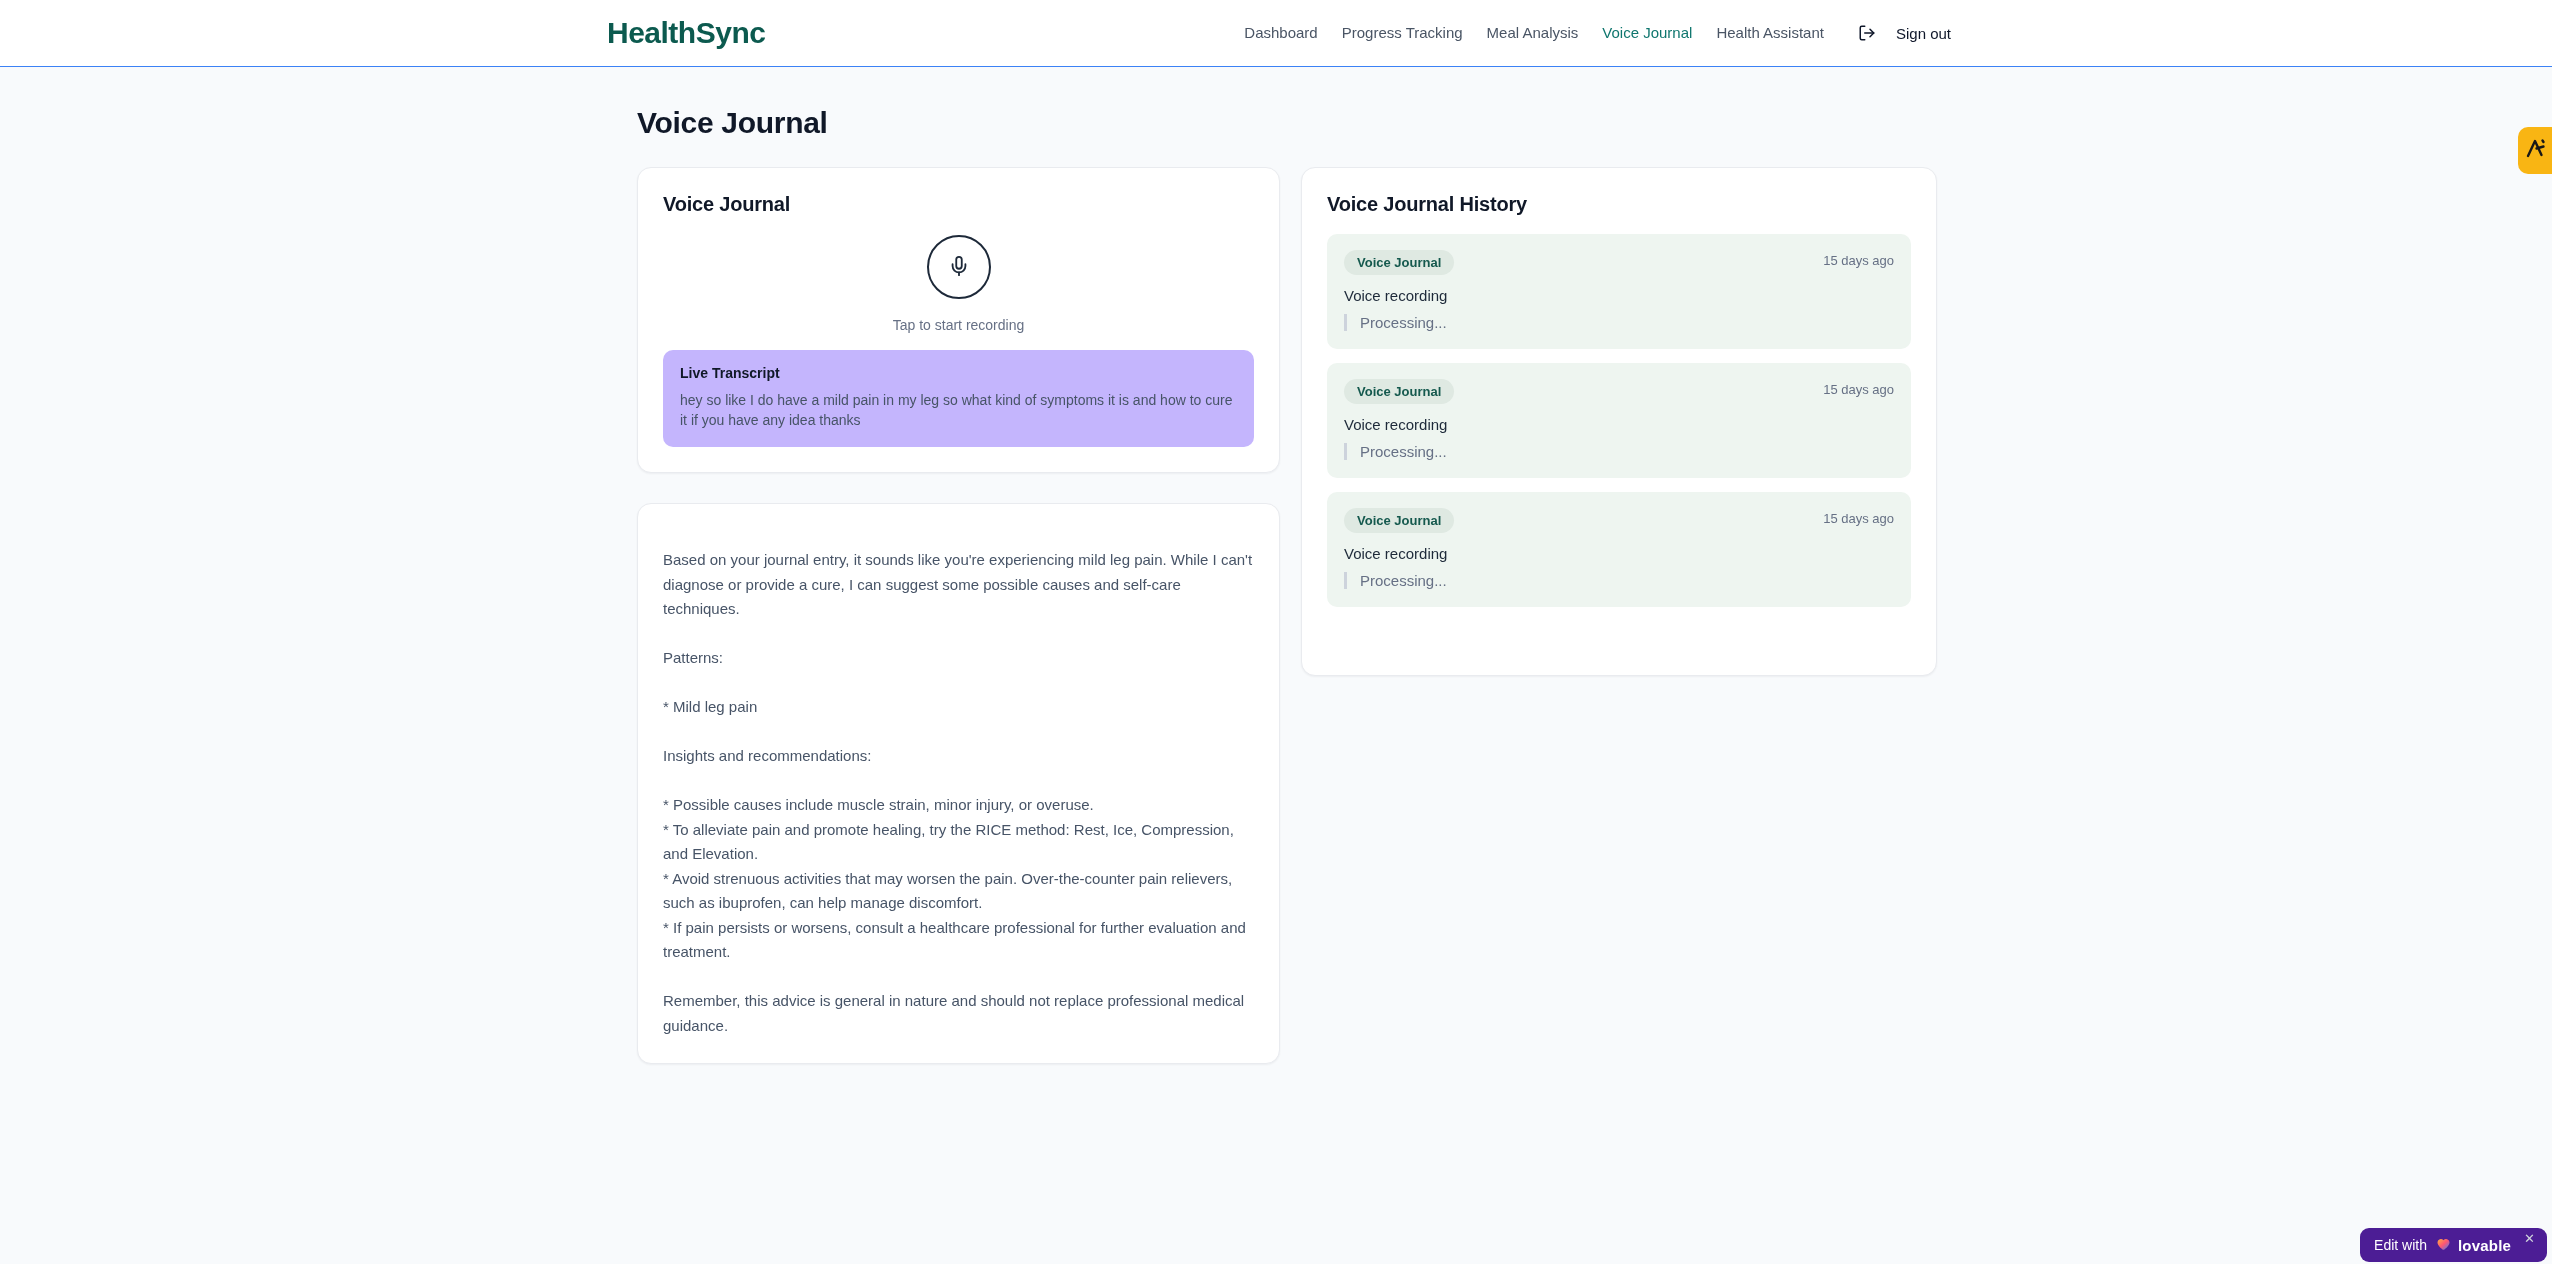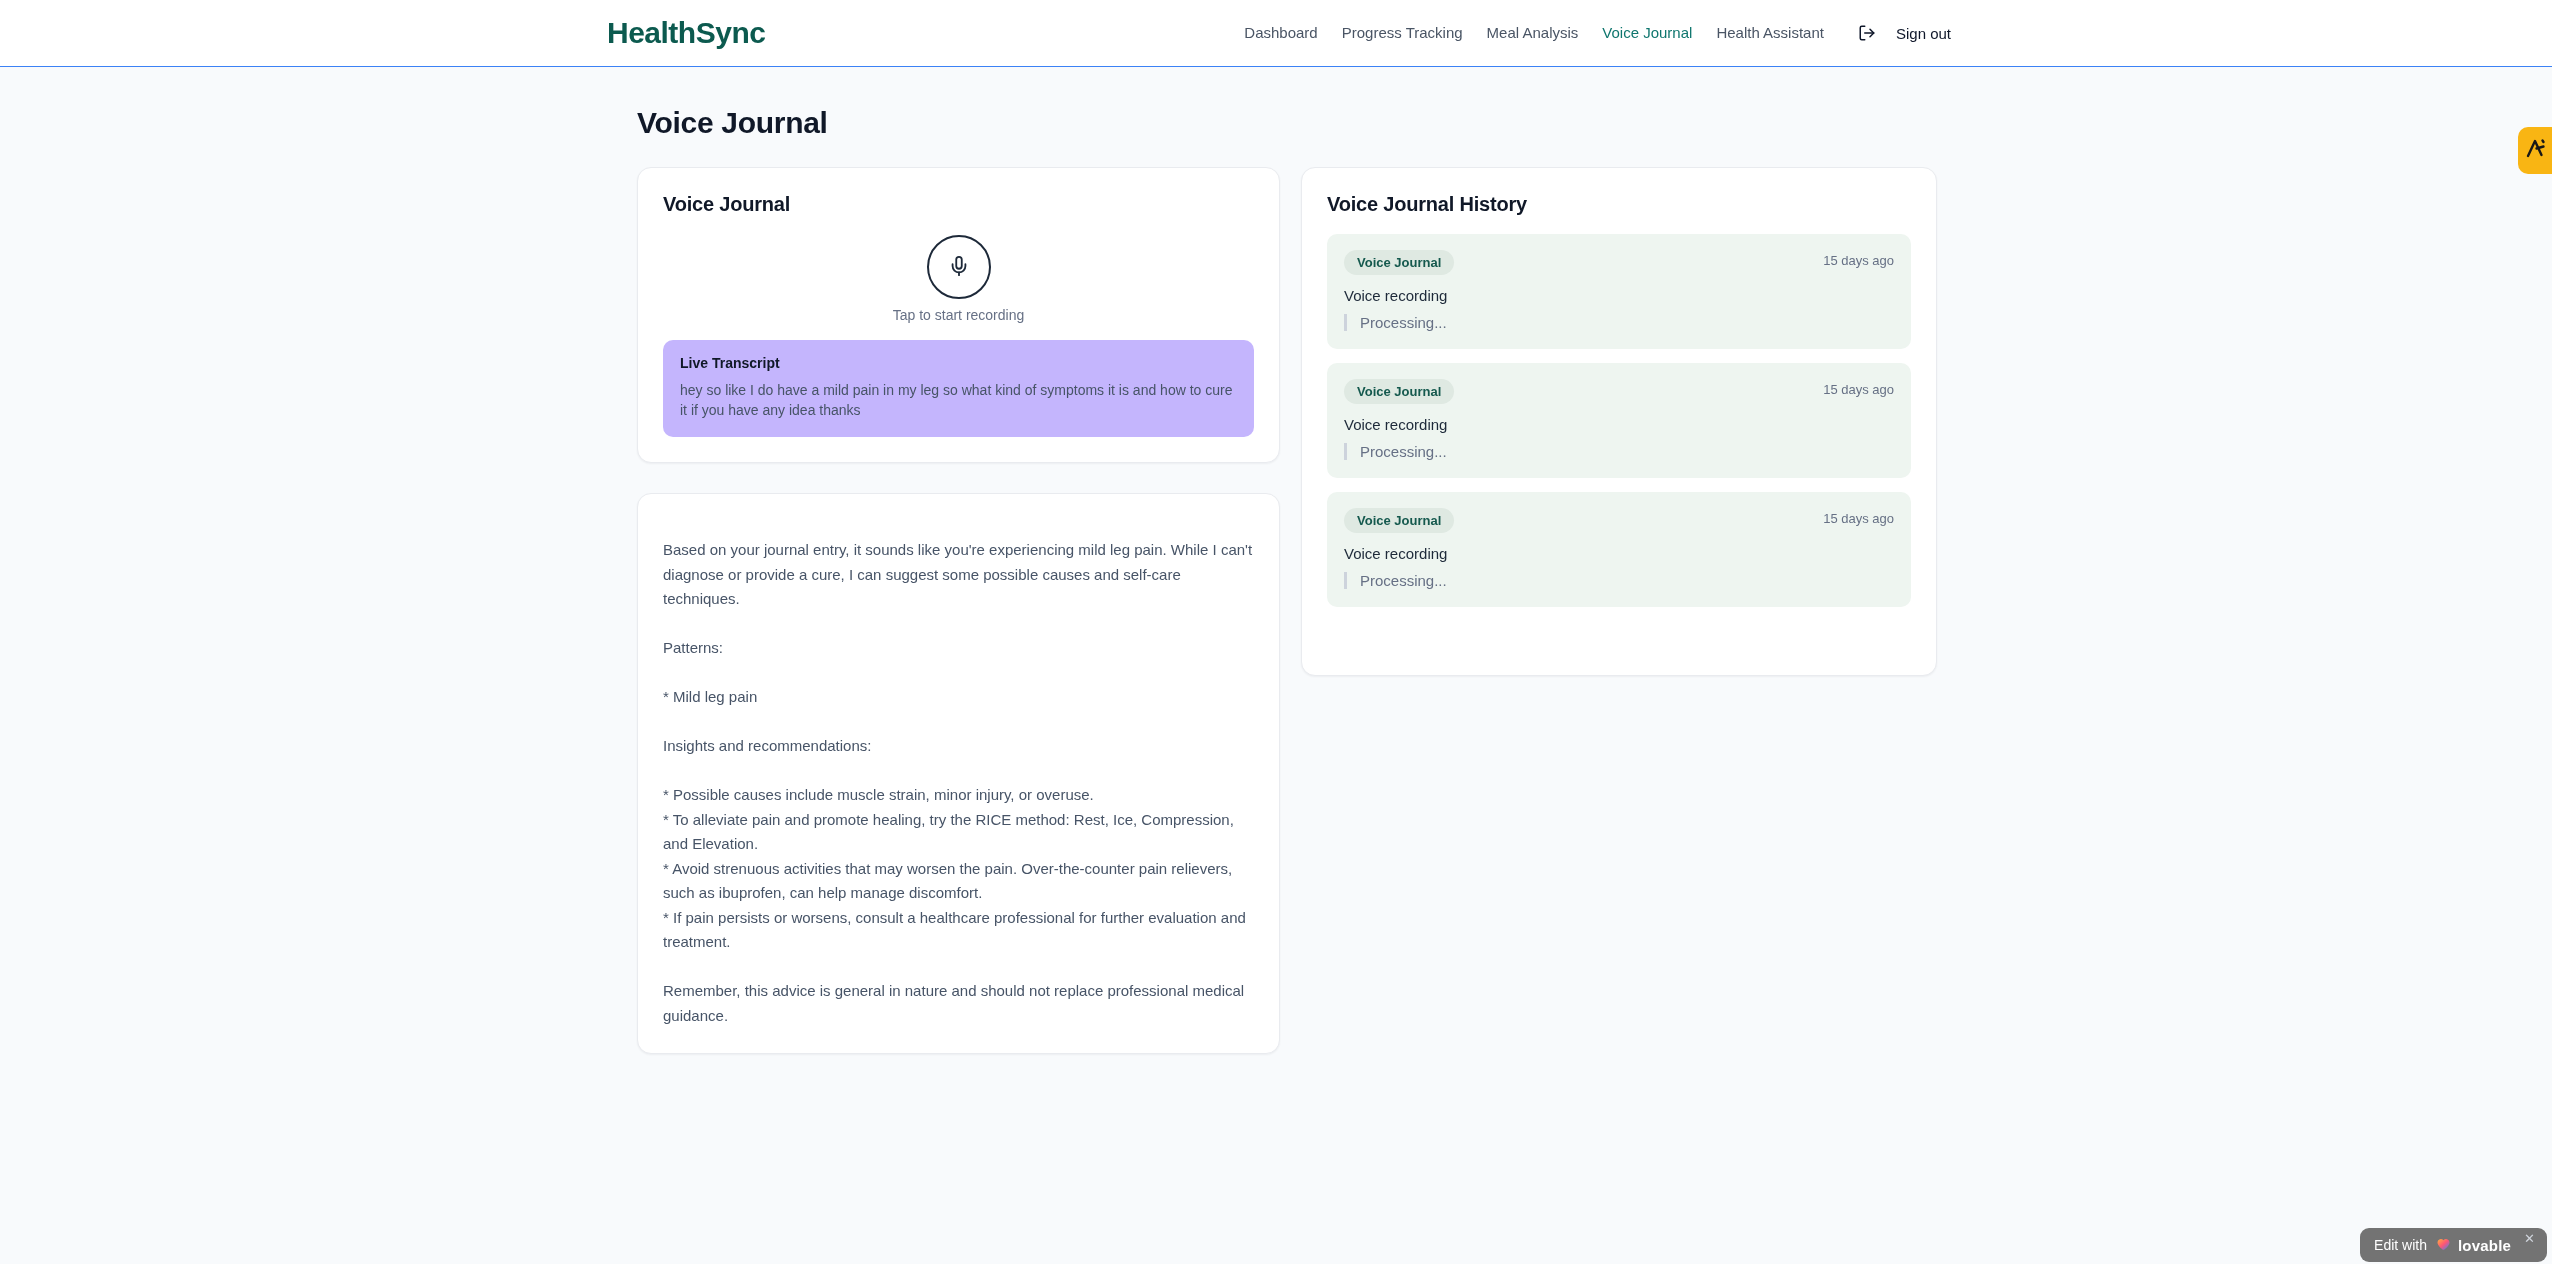--- a/index.html
+++ b/index.html
@@ -101,21 +101,21 @@
   
   .recorder-body { display: flex; flex-direction: column; align-items: center; margin-top: 19px; }
   .mic-button {
     width: 64px; height: 64px;
     border-radius: 50%;
     background: #ffffff;
     border: 2px solid #1d2939;
     display: flex; align-items: center; justify-content: center;
     cursor: pointer;
   }
-  .tap-hint { margin-top: 8px; font-size: 14px; color: #667085; }
+  .tap-hint { margin-top: 18px; font-size: 14px; color: #667085; }
   .transcript-box {
     width: 100%;
     margin-top: 17px;
     background: #c4b5fd;
     border-radius: 10px;
     padding: 15px 17px 17px;
   }
   .transcript-title { font-size: 14px; font-weight: 700; color: #101828; margin-bottom: 9px; }
   .transcript-text { font-size: 14px; line-height: 20px; color: #475467; }
 
@@ -172,21 +172,21 @@
     cursor: pointer;
     z-index: 50;
   }
   .amber-badge svg { margin-right: 11px; }
 
   .lovable-badge {
     position: fixed;
     right: 5px;
     bottom: 2px;
     height: 34px;
-    background: #737373;
+    background: #4c1d95;
     border-radius: 9px;
     display: flex;
     align-items: center;
     gap: 7px;
     padding: 0 12px 0 14px;
     cursor: pointer;
     z-index: 50;
   }
   .lovable-edit { color: #ffffff; font-size: 14px; }
   .lovable-brand { color: #ffffff; font-size: 15px; font-weight: 700; letter-spacing: 0.2px; }

